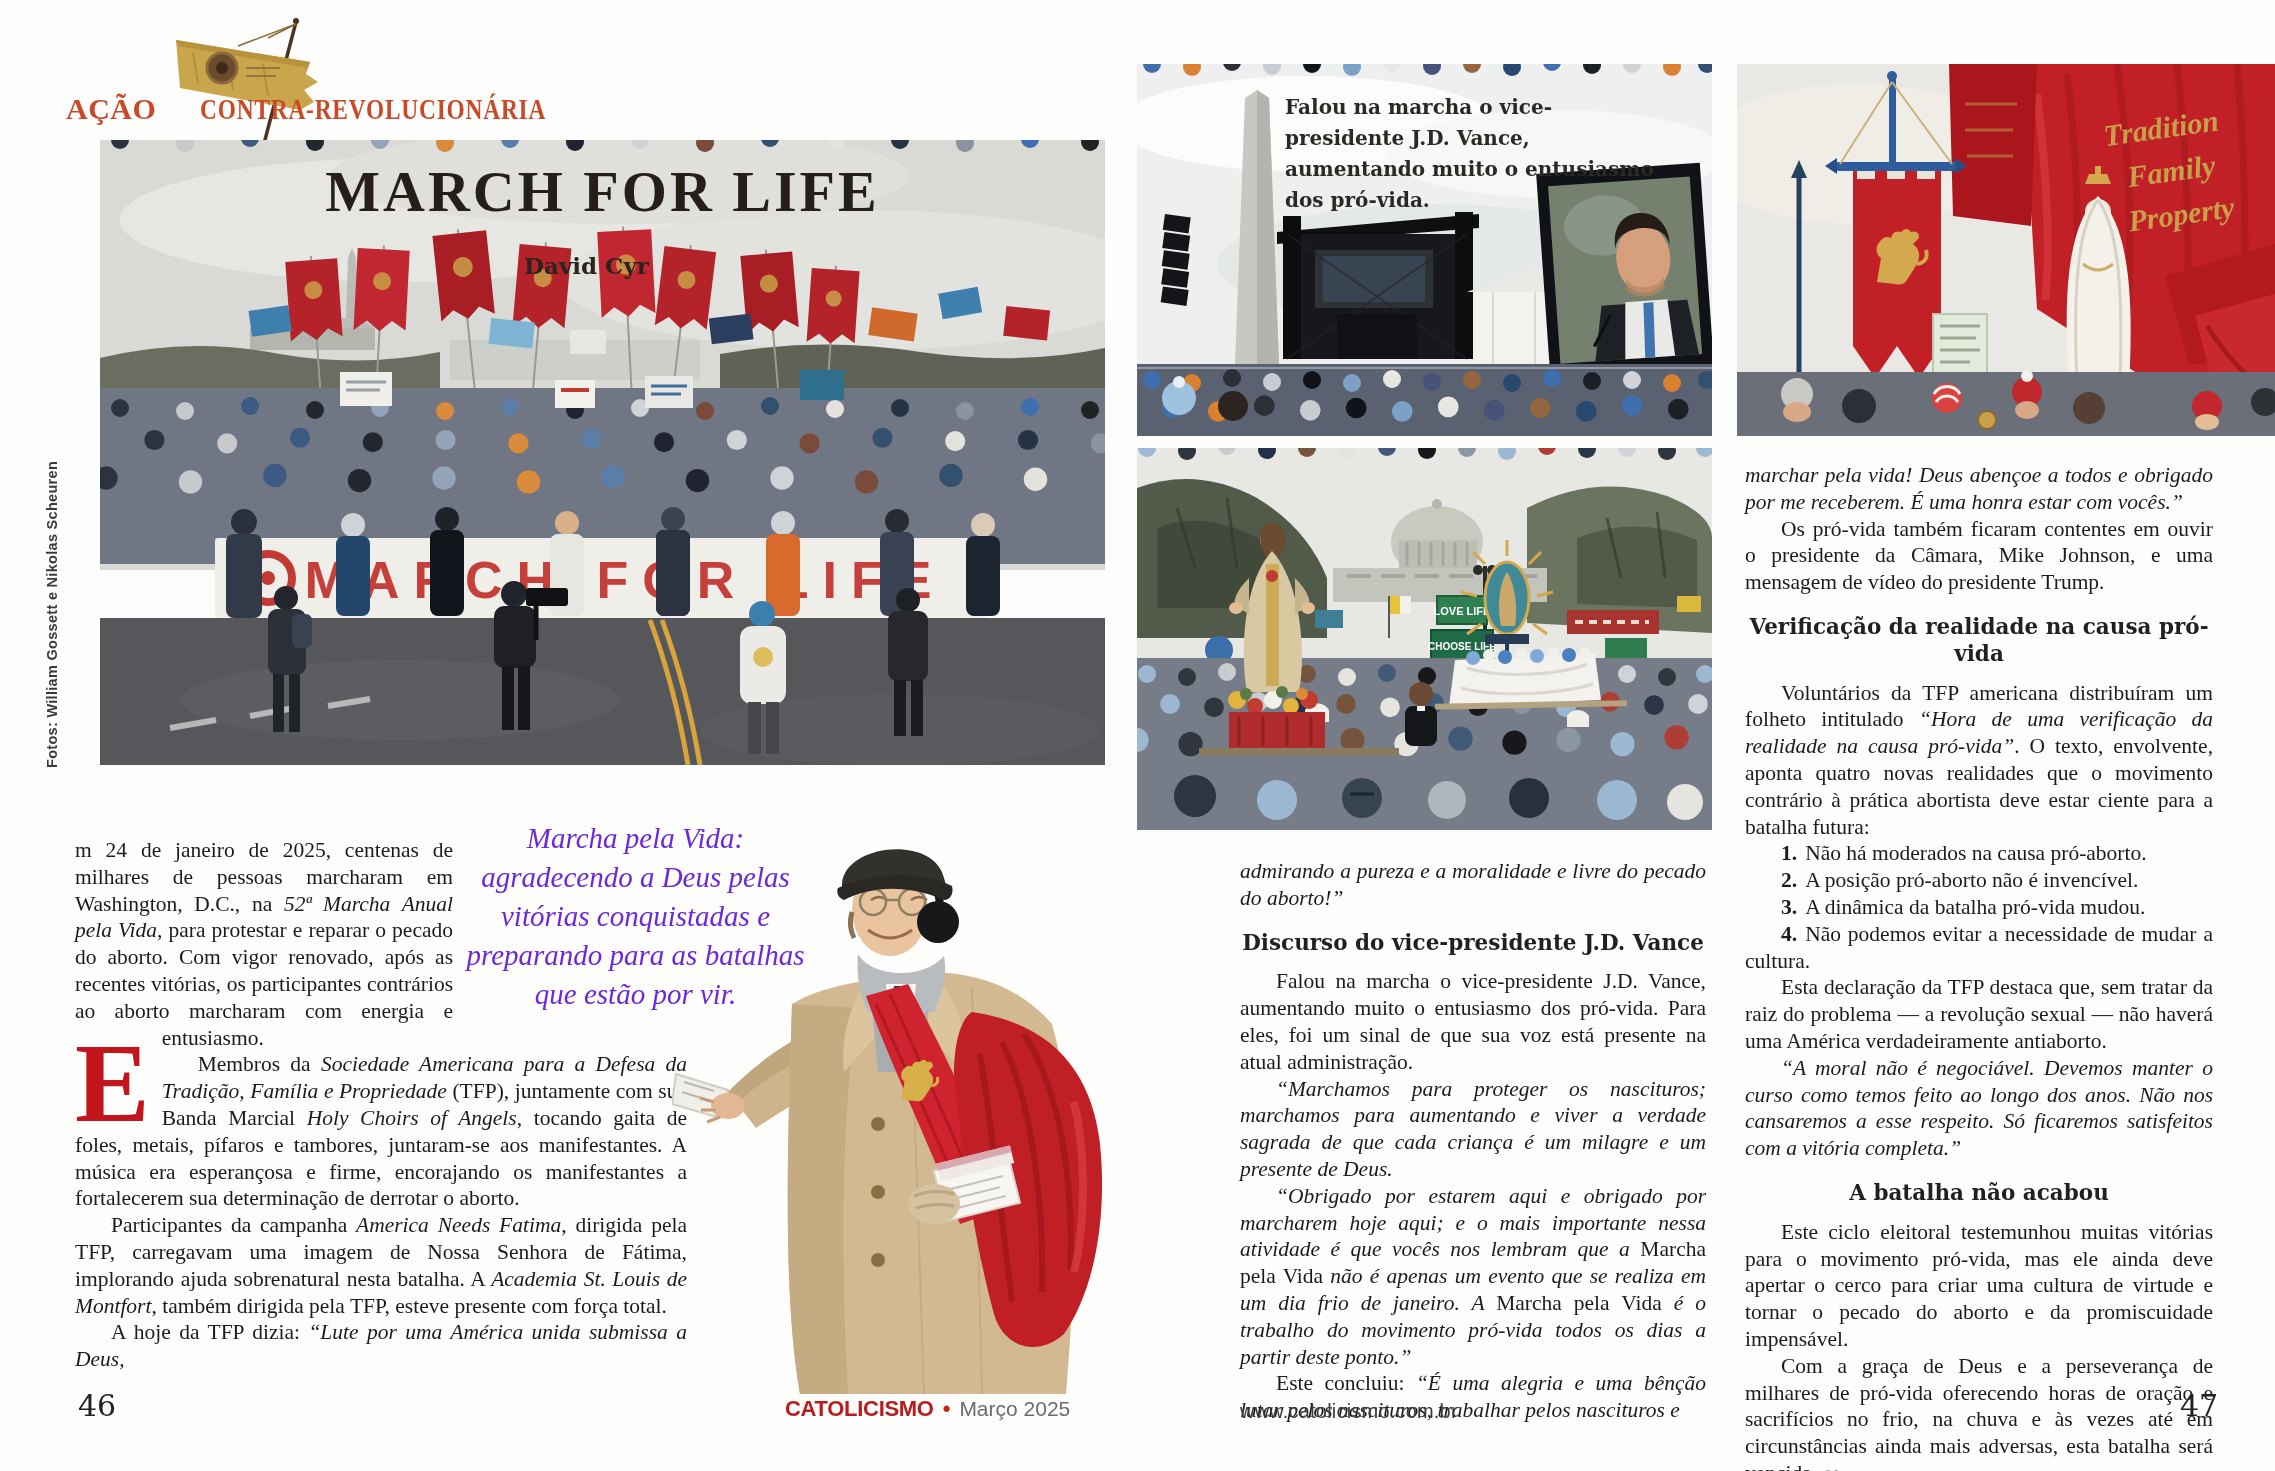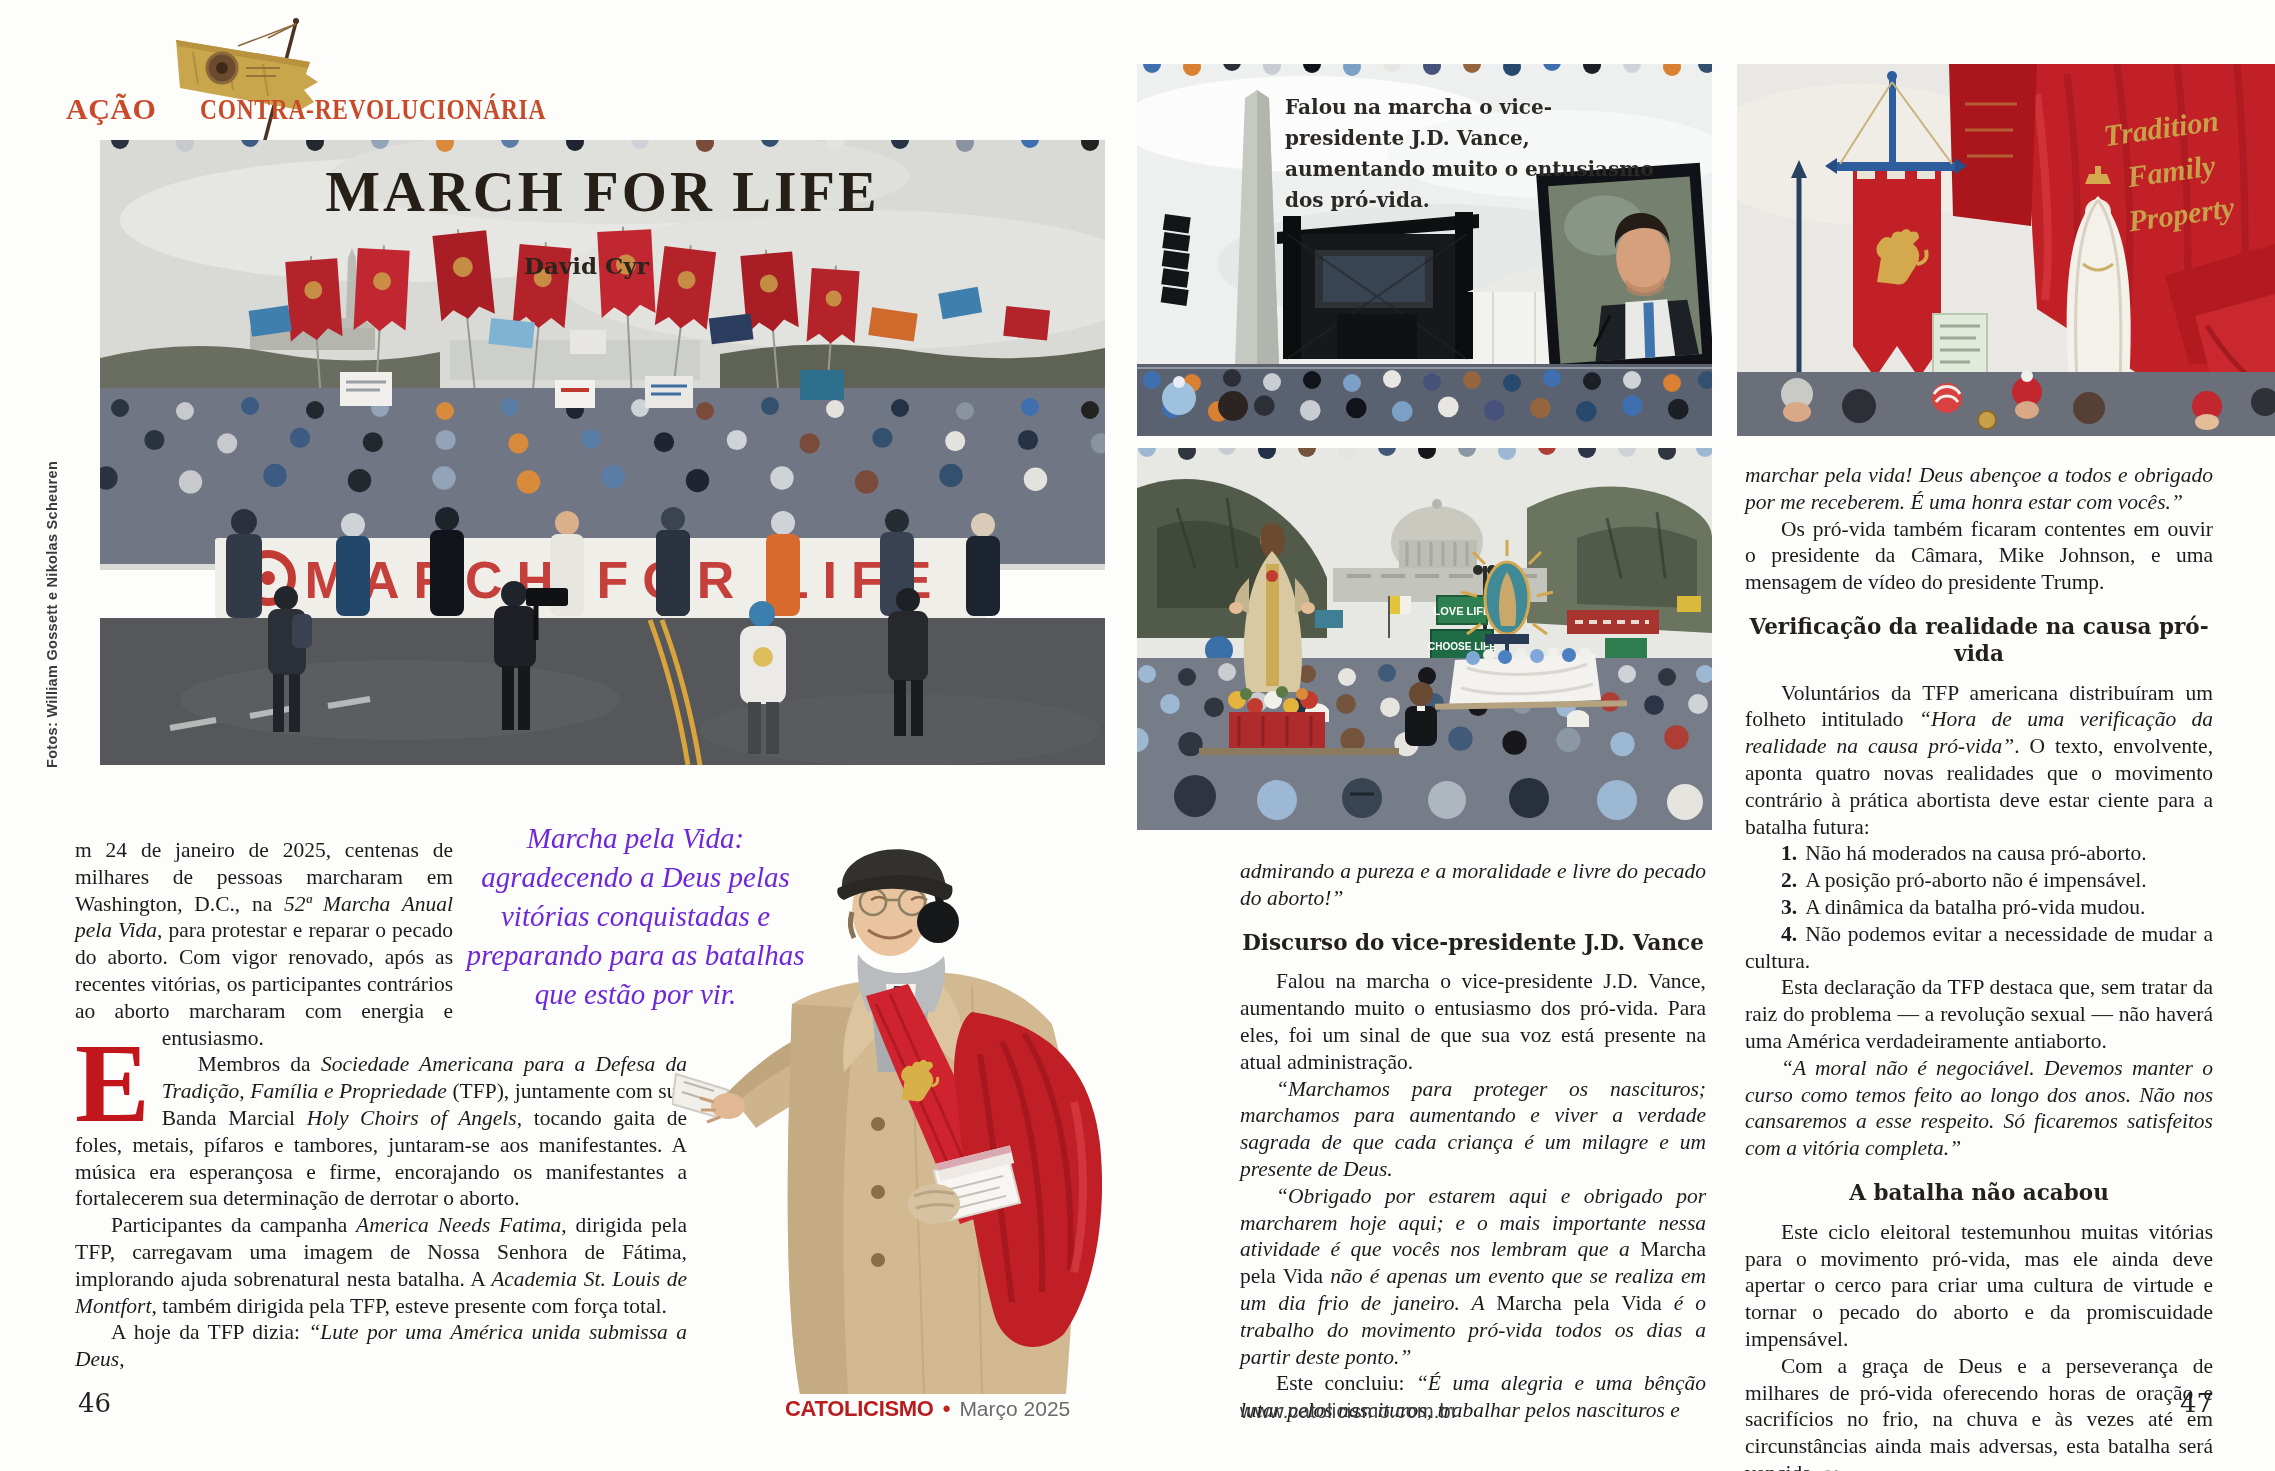--- a/index.html
+++ b/index.html
@@ -27,21 +27,21 @@
   .p1top{margin-top:42px;}
   
   .col{font-size:21.5px;line-height:26.8px;}
   .col .bp{font-size:21.5px;line-height:26.8px;}
   .colhead{font-family:"DejaVu Serif",serif;font-weight:700;font-size:22px;color:#221f1c;text-align:center;margin:18px 0 12px 0;text-indent:0;}
   
   .photo{overflow:hidden;}
   .photo svg{display:block;}
   .photo-caption{position:absolute;font-family:"DejaVu Serif",serif;font-weight:700;font-size:20px;line-height:31px;color:#2c2824;}
   
-  .pgnum{font-family:"DejaVu Serif",serif;font-size:26px;color:#222;}
+  .pgnum{font-family:"DejaVu Serif",serif;font-size:30px;color:#222;}
   .footmid{display:flex;align-items:baseline;gap:9px;font-family:"Liberation Sans",sans-serif;}
   .footmid .mag{font-weight:700;font-size:22px;letter-spacing:-.3px;color:#b91c1c;}
   .footmid .dot{color:#c4231b;font-size:22px;font-weight:700;}
   .footmid .iss{font-size:21px;color:#6b6b6b;}
   .website{font-family:"Liberation Sans",sans-serif;font-size:20px;color:#3c3c3c;letter-spacing:.2px;}
   .endmark{color:#8c8c8c;letter-spacing:-1px;}
 </style>
 </head>
 <body>
 
@@ -637,21 +637,21 @@
     <p class="bp"><span class="it">“Obrigado por estarem aqui e obrigado por marcharem hoje aqui; e o mais importante nessa atividade é que vocês nos lembram que a </span><span>Marcha pela Vida</span><span class="it"> não é apenas um evento que se realiza em um dia frio de janeiro. A </span><span>Marcha pela Vida</span><span class="it"> é o trabalho do movimento pró-vida todos os dias a partir deste ponto.”</span></p>
     <p class="bp"><span>Este concluiu: </span><span class="it">“É uma alegria e uma bênção lutar pelos nascituros, trabalhar pelos nascituros e</span></p>
   </div>
 
   <div class="abs col" style="left:1745px;top:462px;width:468px;">
     <p class="bp noind"><span class="it">marchar pela vida! Deus abençoe a todos e obrigado por me receberem. É uma honra estar com vocês.”</span></p>
     <p class="bp"><span>Os pró-vida também ficaram contentes em ouvir o presidente da Câmara, Mike Johnson, e uma mensagem de vídeo do presidente Trump.</span></p>
     <p class="bp colhead">Verificação da realidade na causa pró-vida</p>
     <p class="bp"><span>Voluntários da TFP americana distribuíram um folheto intitulado </span><span class="it">“Hora de uma verificação da realidade na causa pró-vida”</span><span>. O texto, envolvente, aponta quatro novas realidades que o movimento contrário à prática abortista deve estar ciente para a batalha futura:</span></p>
     <p class="bp"><span class="num">1.</span><span>Não há moderados na causa pró-aborto.</span></p>
-    <p class="bp"><span class="num">2.</span><span>A posição pró-aborto não é impensável.</span></p>
+    <p class="bp"><span class="num">2.</span><span>A posição pró-aborto não é invencível.</span></p>
     <p class="bp"><span class="num">3.</span><span>A dinâmica da batalha pró-vida mudou.</span></p>
     <p class="bp"><span class="num">4.</span><span>Não podemos evitar a necessidade de mudar a cultura.</span></p>
     <p class="bp"><span>Esta declaração da TFP destaca que, sem tratar da raiz do problema — a revolução sexual — não haverá uma América verdadeiramente antiaborto.</span></p>
     <p class="bp"><span class="it">“A moral não é negociável. Devemos manter o curso como temos feito ao longo dos anos. Não nos cansaremos a esse respeito. Só ficaremos satisfeitos com a vitória completa.”</span></p>
     <p class="bp colhead">A batalha não acabou</p>
     <p class="bp"><span>Este ciclo eleitoral testemunhou muitas vitórias para o movimento pró-vida, mas ele ainda deve apertar o cerco para criar uma cultura de virtude e tornar o pecado do aborto e da promiscuidade impensável.</span></p>
     <p class="bp"><span>Com a graça de Deus e a perseverança de milhares de pró-vida oferecendo horas de oração e sacrifícios no frio, na chuva e às vezes até em circunstâncias ainda mais adversas, esta batalha será vencida. </span><span class="endmark">∾</span></p>
   </div>
 
   <div class="abs website" style="left:1240px;top:1400px;text-align:center;">www.catolicismo.com.br</div>

